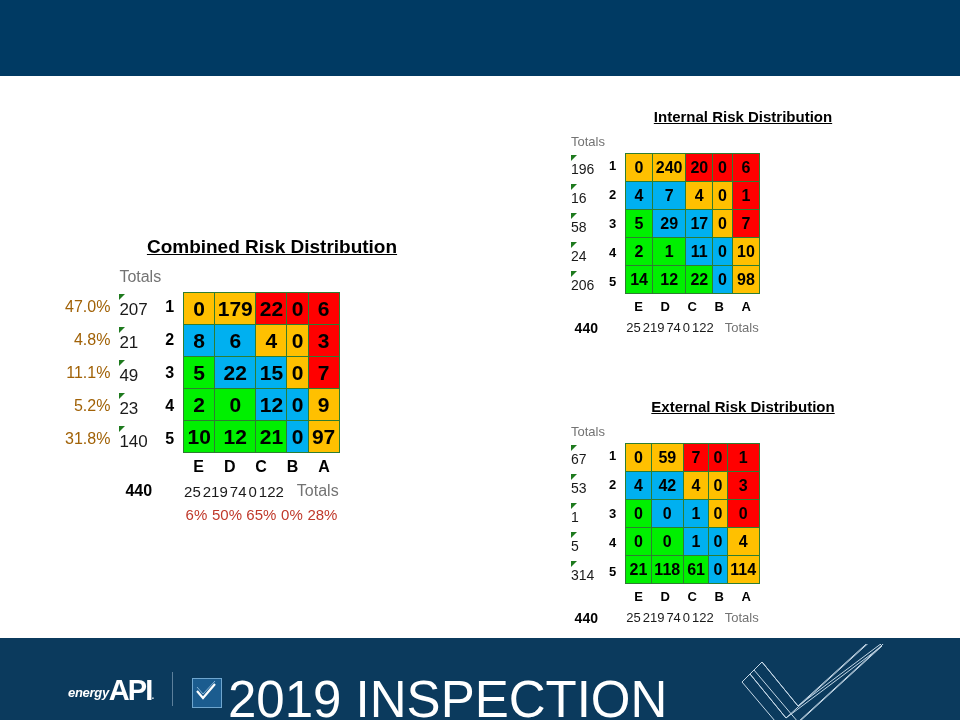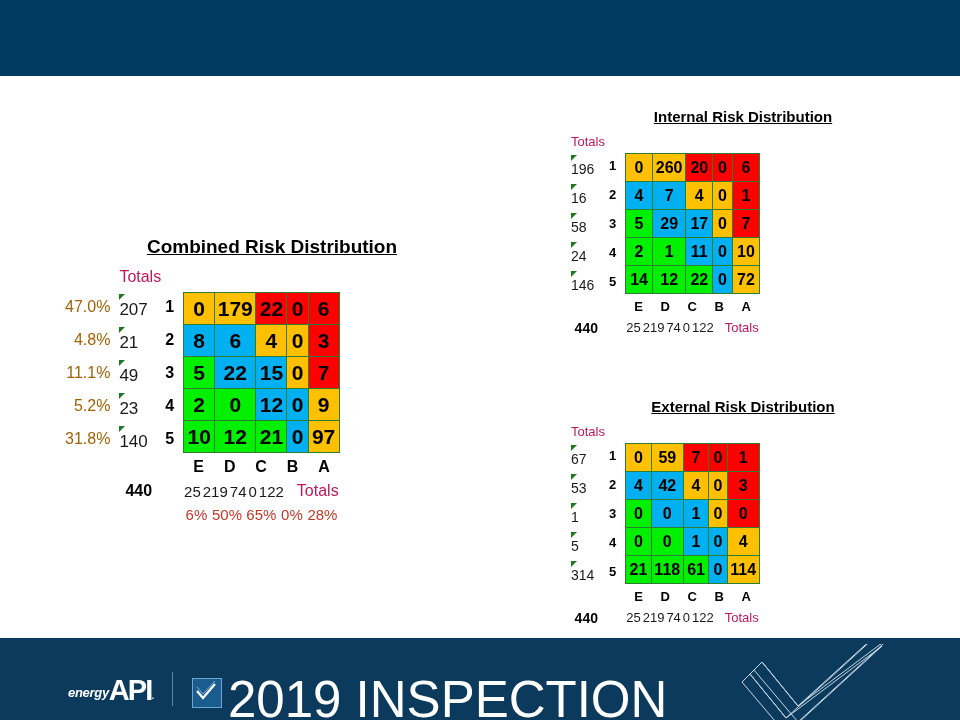--- a/index.html
+++ b/index.html
@@ -19,21 +19,21 @@
     font-size:58px;font-weight:400;color:#111;letter-spacing:-0.5px;
     line-height:1;white-space:nowrap;
   }
 
   
   .block{position:absolute;}
   .block-title{
     font-weight:bold;text-align:center;color:#000;
     text-decoration:underline;white-space:nowrap;
   }
-  .totals-word{color:#be185d;white-space:nowrap;}
+  .totals-word{color:#737373;white-space:nowrap;}
 
   table.matrix{border-collapse:collapse;}
   table.matrix td{
     text-align:center;vertical-align:middle;
     font-weight:bold;color:#000;
     border:1px solid #2e7d32;
   }
   .c-org{background:#ffc000;}
   .c-red{background:#ff0000;}
   .c-cyn{background:#00b0f0;}
@@ -262,21 +262,21 @@
               <td></td>
         </tr>
         <tr>
           <td class="rtot"><span class="tri"></span><span>196</span></td>
           <td class="rowlab pad-l">1</td>
           <td rowspan="5" style="vertical-align:top;">
             <table class="matrix">
               <tbody>
                     <tr>
                 <td class="c-org">0</td>
-                <td class="c-org">260</td>
+                <td class="c-org">240</td>
                 <td class="c-red">20</td>
                 <td class="c-red">0</td>
                 <td class="c-red">6</td>
               </tr>
               <tr>
                 <td class="c-cyn">4</td>
                 <td class="c-cyn">7</td>
                 <td class="c-org">4</td>
                 <td class="c-org">0</td>
                 <td class="c-red">1</td>
@@ -293,40 +293,40 @@
                 <td class="c-grn">1</td>
                 <td class="c-cyn">11</td>
                 <td class="c-cyn">0</td>
                 <td class="c-org">10</td>
               </tr>
               <tr>
                 <td class="c-grn">14</td>
                 <td class="c-grn">12</td>
                 <td class="c-grn">22</td>
                 <td class="c-cyn">0</td>
-                <td class="c-org">72</td>
+                <td class="c-org">98</td>
               </tr>
             </tbody>
                 </table>
           </td>
         </tr>
         <tr>
           <td class="rtot"><span class="tri"></span><span>16</span></td>
           <td class="rowlab pad-l">2</td>
         </tr>
         <tr>
           <td class="rtot"><span class="tri"></span><span>58</span></td>
           <td class="rowlab pad-l">3</td>
         </tr>
         <tr>
           <td class="rtot"><span class="tri"></span><span>24</span></td>
           <td class="rowlab pad-l">4</td>
         </tr>
         <tr>
-          <td class="rtot"><span class="tri"></span><span>146</span></td>
+          <td class="rtot"><span class="tri"></span><span>206</span></td>
           <td class="rowlab pad-l">5</td>
         </tr>
         <tr>
           <td></td>
               <td></td>
           <td>
             <table style="border-collapse:collapse;width:100%;">
               <tbody>
                     <tr>
                 <td class="collab" style="width:43px;">E</td>

